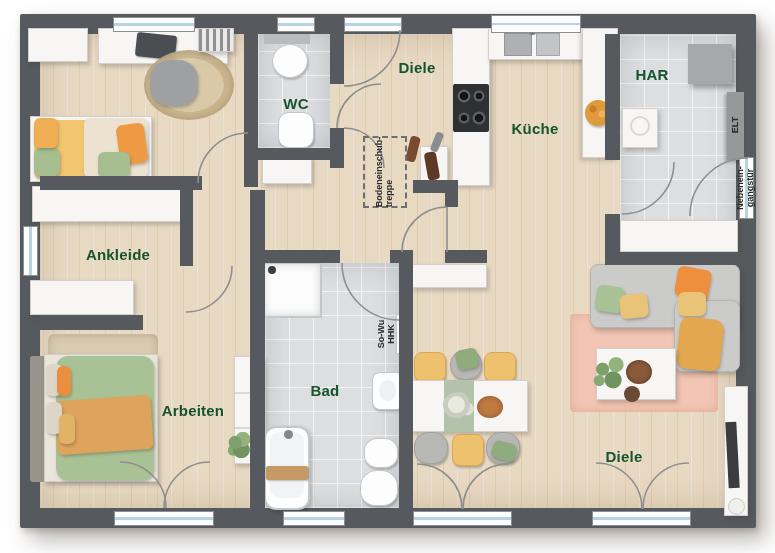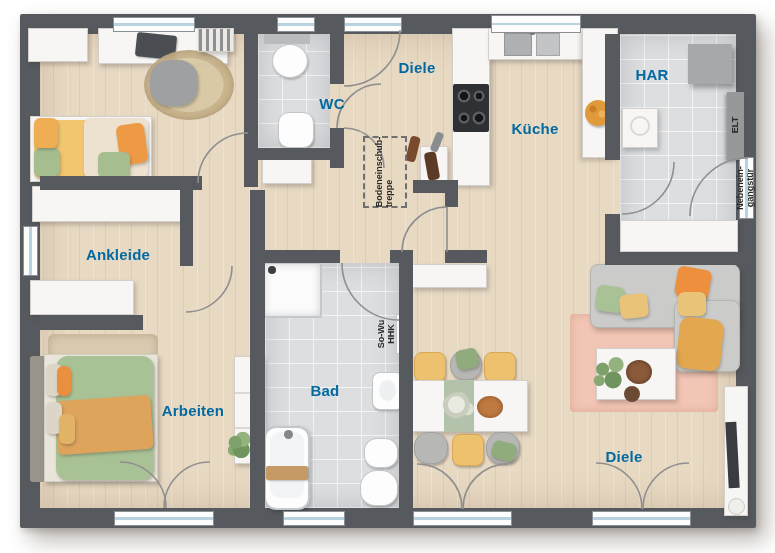--- a/index.html
+++ b/index.html
@@ -24,21 +24,21 @@
   
   .glaz{position:absolute;background:#fdfdfd;border:1px solid #8a8f94;box-sizing:border-box;
         background-image:linear-gradient(0deg,transparent 42%,#b9d2e0 42% 58%,transparent 58%);}
   .glaz.v{background-image:linear-gradient(90deg,transparent 42%,#b9d2e0 42% 58%,transparent 58%);}
   
   .f{position:absolute;background:#f7f6f4;border:1px solid #d3d0cb;box-sizing:border-box;
      box-shadow:2px 3px 4px rgba(60,55,50,.25);}
   .soft{position:absolute;border-radius:6px;box-shadow:1px 2px 3px rgba(60,55,50,.3);}
   
   .rlabel{position:absolute;transform:translate(-50%,-50%);font-size:15px;font-weight:bold;
-          color:#0369a1;letter-spacing:.2px;white-space:nowrap;z-index:40;}
+          color:#14532d;letter-spacing:.2px;white-space:nowrap;z-index:40;}
   .vlabel{position:absolute;transform:translate(-50%,-50%) rotate(-90deg);font-size:9px;font-weight:bold;
           color:#2a2a2a;line-height:1.1;white-space:pre-line;text-align:left;z-index:40;}
   .vlabel.center{text-align:center;}
   .dashedbox{position:absolute;border:2px dashed #6f6f6f;background:transparent;box-sizing:border-box;z-index:35;}
   svg.arcs{position:absolute;left:0;top:0;z-index:30;pointer-events:none;}
   .chair-y{position:absolute;background:#eec16e;border:1px solid #d8a850;border-radius:8px;
            box-shadow:1px 2px 2px rgba(60,55,50,.3);}
   .chair-g{position:absolute;background:#b7b7b5;border:1px solid #a2a2a0;border-radius:14px;
            box-shadow:1px 2px 2px rgba(60,55,50,.3);}
   .plant{position:absolute;background:
@@ -205,21 +205,21 @@
       <path d="M 232 266 A 46 46 0 0 1 186 312"></path>
       <path d="M 120 462 A 46 46 0 0 1 166 508"></path>
       <path d="M 164 508 A 46 46 0 0 1 210 462"></path>
       <path d="M 417 464 A 45 45 0 0 1 462 509"></path>
       <path d="M 463 509 A 45 45 0 0 1 508 464"></path>
       <path d="M 596 463 A 46 46 0 0 1 642 509"></path>
       <path d="M 643 509 A 46 46 0 0 1 689 463"></path>
     </g>
   </svg>
 
-  <div class="rlabel" style="left:296px;top:103px;margin-left:36px;">WC</div>
+  <div class="rlabel" style="left:296px;top:103px;">WC</div>
   <div class="rlabel" style="left:417px;top:67px;">Diele</div>
   <div class="rlabel" style="left:535px;top:128px;">Küche</div>
   <div class="rlabel" style="left:652px;top:74px;">HAR</div>
   <div class="rlabel" style="left:118px;top:254px;">Ankleide</div>
   <div class="rlabel" style="left:193px;top:410px;">Arbeiten</div>
   <div class="rlabel" style="left:325px;top:390px;">Bad</div>
   <div class="rlabel" style="left:624px;top:456px;">Diele</div>
 
   <div class="vlabel" style="left:385px;top:172px;">Bodeneinschub-
 treppe</div>

